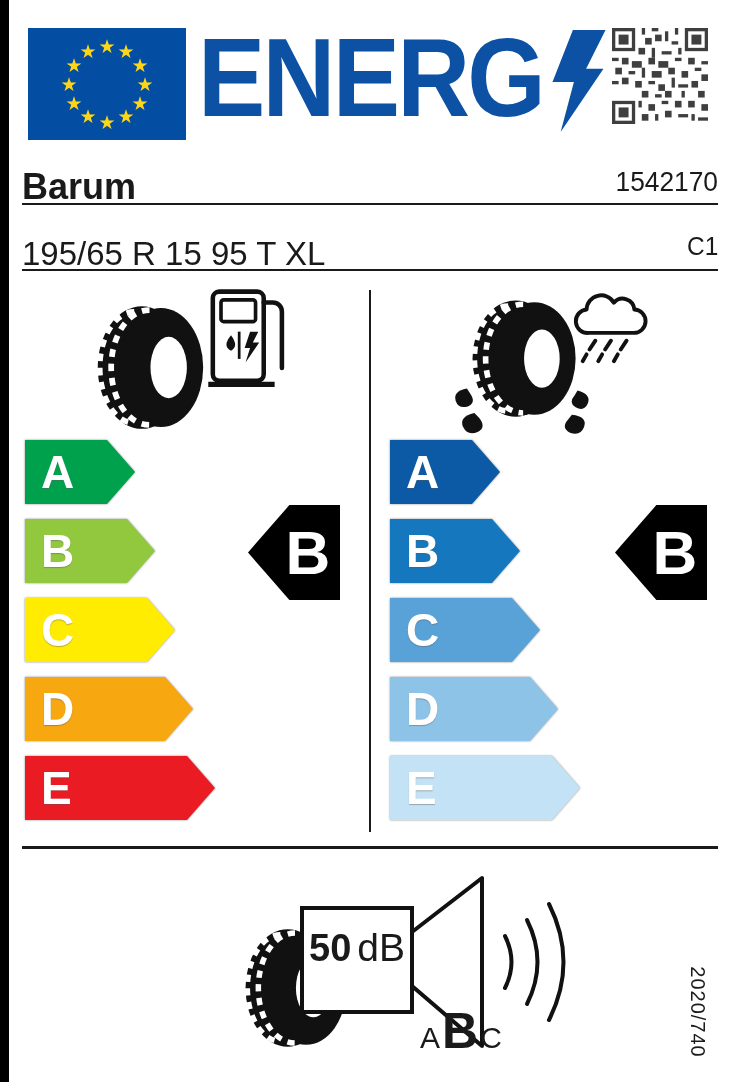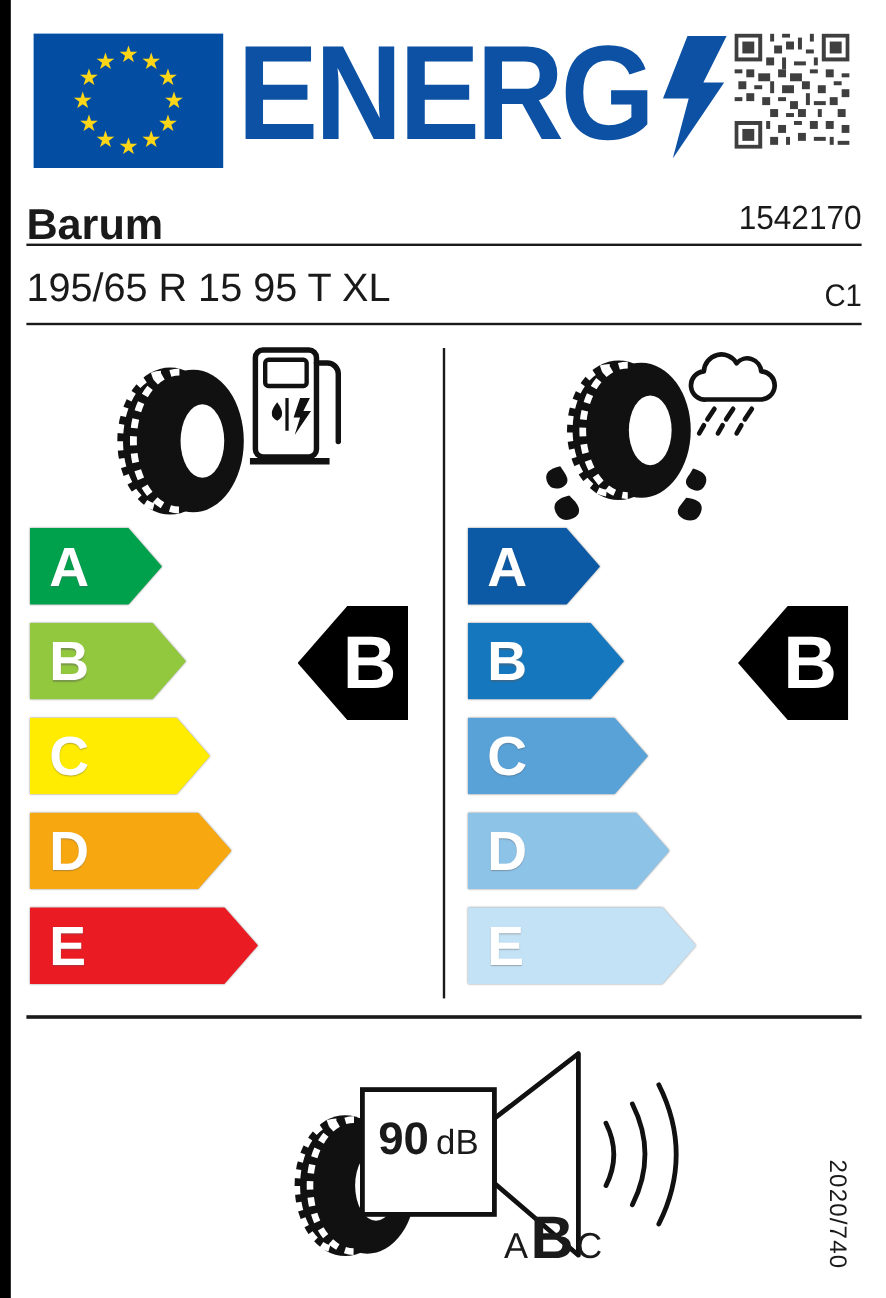--- a/index.html
+++ b/index.html
@@ -25,39 +25,39 @@
   .star:nth-child(10){transform:rotate(270deg) translateY(-38px) rotate(-270deg);}
   .star:nth-child(11){transform:rotate(300deg) translateY(-38px) rotate(-300deg);}
   .star:nth-child(12){transform:rotate(330deg) translateY(-38px) rotate(-330deg);}
 
   
   .energ{left:198px;top:24px;font-size:112px;line-height:108px;font-weight:bold;color:#0c51a3;letter-spacing:-3px;transform:scaleX(.9);transform-origin:left center;white-space:nowrap;}
 
   
   .brand{left:22px;top:166px;font-size:36px;font-weight:bold;}
   .prodid{right:20px;top:166px;font-size:28px;transform:scaleX(.94);transform-origin:right center;}
-  .size{left:22px;top:221px;font-size:33px;}
+  .size{left:22px;top:235px;font-size:33px;}
   .tclass{right:20px;top:231px;font-size:26px;transform:scaleX(.94);transform-origin:right center;}
   .hline{left:22px;width:696px;background:#1a1a1a;}
   .l1{top:203px;height:2px;}
   .l2{top:269px;height:2px;}
   .l3{top:846px;height:3px;}
   .vline{left:369px;top:290px;width:2px;height:542px;background:#1a1a1a;}
 
   
   .grade-row{position:absolute;height:64px;filter:drop-shadow(0 0 1px rgba(130,130,130,.9));}
   .grade-arrow{width:100%;height:100%;clip-path:polygon(0 0,calc(100% - 28px) 0,100% 50%,calc(100% - 28px) 100%,0 100%);display:flex;align-items:center;padding-left:16px;box-sizing:border-box;}
   .grade-letter{font-size:46px;font-weight:bold;color:#fff;text-shadow:0 1px 1px rgba(90,90,90,.45);}
   .indicator{position:absolute;width:92px;height:95px;background:#000;clip-path:polygon(100% 0,45% 0,0 50%,45% 100%,100% 100%);display:flex;align-items:center;justify-content:center;padding-left:28px;box-sizing:border-box;}
   .indicator span{color:#fff;font-size:62px;font-weight:bold;}
 
   
   .db-box{left:302px;top:926px;width:110px;height:58px;display:flex;align-items:baseline;justify-content:center;}
   .db-val{font-size:38px;font-weight:bold;}
-  .db-unit{font-size:29px;margin-left:6px;margin-top:11px;}
+  .db-unit{font-size:39px;margin-left:6px;}
   .abc{left:420px;top:1002px;display:flex;align-items:baseline;}
   .abc .small{font-size:30px;}
   .abc .big{font-size:50px;font-weight:bold;margin:0 2px;}
   .reg{left:697px;top:1012px;transform:translate(-50%,-50%) rotate(90deg);font-size:20px;letter-spacing:1px;white-space:nowrap;}
 </style>
 </head>
 <body>
 
 <div class="abs edge"></div>
 
@@ -268,21 +268,21 @@
 <svg class="abs" style="left:300px;top:870px;" width="280" height="182" viewBox="0 0 280 182">
   <polygon points="112,62 182,8 182,176 112,116" fill="#fff" stroke="#111" stroke-width="4" stroke-linejoin="round"></polygon>
   <rect x="2" y="38" width="110" height="104" fill="#fff" stroke="#111" stroke-width="4"></rect>
   <g stroke="#111" stroke-width="4" fill="none" stroke-linecap="round">
     <path d="M205 66 q13 26 0 52"></path>
     <path d="M227 50 q21 42 0 84"></path>
     <path d="M249 34 q29 58 0 116"></path>
   </g>
 </svg>
 <div class="abs db-box">
-  <span class="db-val">90</span>
+  <span class="db-val">50</span>
   <span class="db-unit">dB</span>
 </div>
 <div class="abs abc">
   <span class="small">A</span>
   <span class="big">B</span>
   <span class="small">C</span>
 </div>
 <div class="abs reg">2020/740</div>
 
 </body></html>

